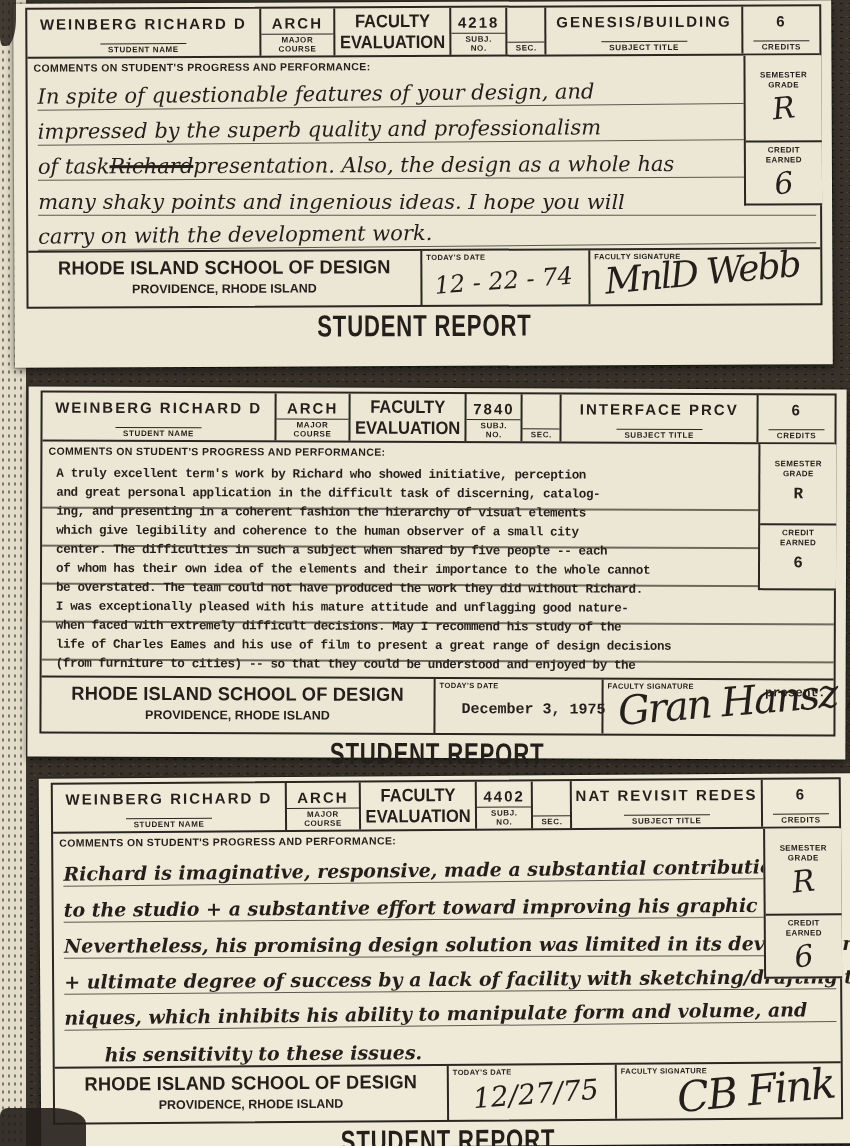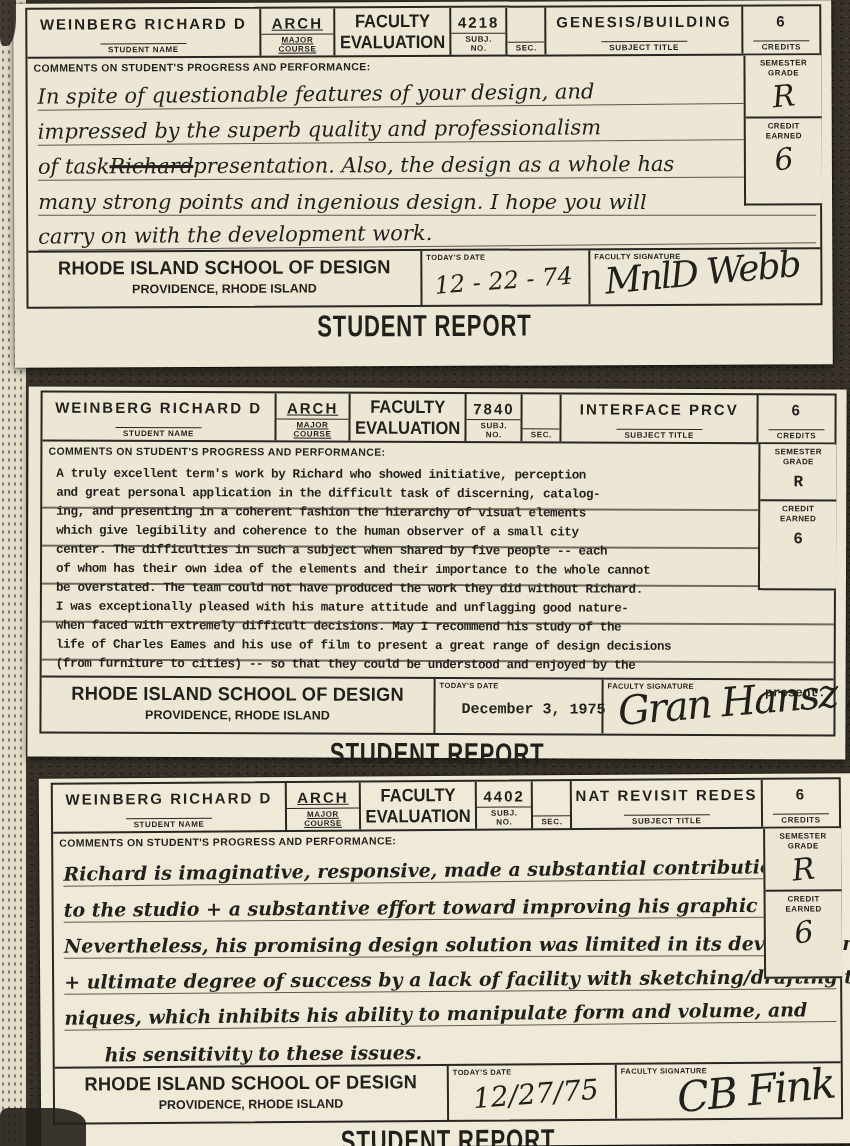--- a/index.html
+++ b/index.html
@@ -34,21 +34,21 @@
   .form{ border:2px solid #2a2621; }
 
   
   .hdr{ display:flex; align-items:stretch; border-bottom:2px solid #2a2621; }
   .cell{ display:flex; flex-direction:column; justify-content:space-between; text-align:center; padding-top:6px; }
   .cell + .cell{ border-left:2px solid #2a2621; }
   .val{ font-weight:bold; font-size:15px; letter-spacing:2px; white-space:nowrap; }
   .lbl{ font-weight:bold; font-size:8px; letter-spacing:.6px; margin:2px auto 2px;
         border-top:1px solid #2a2621; padding:1px 8px 0; display:inline-block; }
   .c-name{ flex:0 0 232px; }
-  .c-major{ flex:0 0 74px;text-decoration:underline; }
+  .c-major{ flex:0 0 74px; }
   .c-fe{ flex:0 0 112px; justify-content:center; padding:2px 0; }
   .fe-line{ font-weight:bold; font-size:18px; letter-spacing:0; transform:scaleX(.92); }
   .c-subj{ flex:0 0 56px; }
   .c-sec{ flex:0 0 36px;text-align:right; }
   .c-title{ flex:1 1 auto; }
   .c-credits{ flex:0 0 78px; }
 
   
   .comments-wrap{ position:relative; }
   .comments-label{ font-weight:bold; font-size:10.5px; letter-spacing:.4px; padding:3px 0 2px 6px; }
@@ -64,21 +64,21 @@
     background-image:repeating-linear-gradient(to bottom, transparent 0 36.5px, rgba(58,52,42,.7) 36.5px 38px);
     background-position:0 12px;
   }
   .typed-lines div{ white-space:nowrap; }
 
   
   .gradebox{
     position:absolute; top:0; right:-2px; width:78px; z-index:3;
     background:#ece6d4; border-left:2px solid #2a2621; border-bottom:2px solid #2a2621;
   }
-  .gcell{ text-align:center; padding:3px 2px 2px; }
+  .gcell{ text-align:center; padding:3px 2px 2px;margin-top:12px; }
   .gcell + .gcell{ border-top:2px solid #2a2621; }
   .gcell .glabel{ font-weight:bold; font-size:8px; letter-spacing:.4px; line-height:10px; width:54px; margin:0 auto; }
   .gval-hand{ font-family:"DejaVu Serif", serif; font-style:italic; font-size:30px; line-height:36px; transform:rotate(-6deg); }
   .gval-typed{ font-family:"Liberation Mono", monospace; font-weight:bold; font-size:16px; line-height:30px; }
 
   
   .footer{ display:flex; border-top:2px solid #2a2621; height:56px; }
   .fbox{ position:relative; }
   .fbox + .fbox{ border-left:2px solid #2a2621; }
   .f-school{ flex:0 0 392px; text-align:center; padding-top:5px; }
@@ -162,21 +162,21 @@
         <div class="lines">
           <div class="hline" style="transform:rotate(-0.3deg)">In spite of questionable features of your design, and</div>
           <div class="hline" style="transform:rotate(-0.2deg)">
               <span>impressed by the superb quality and professionalism</span>
             </div>
           <div class="hline">
               <span>of task </span>
               <span class="struck">Richard</span>
               <span> presentation. Also, the design as a whole has</span>
             </div>
-          <div class="hline" style="transform:rotate(0.25deg)">many strong points and ingenious design. I hope you will</div>
+          <div class="hline" style="transform:rotate(0.25deg)">many shaky points and ingenious ideas. I hope you will</div>
           <div class="hline" style="transform:rotate(-0.3deg)">carry on with the development work.</div>
         </div>
       </div>
 
       <div class="footer">
         <div class="fbox f-school">
           <div class="school-name">RHODE ISLAND SCHOOL OF DESIGN</div>
           <div class="school-city">PROVIDENCE, RHODE ISLAND</div>
         </div>
         <div class="fbox f-date">

